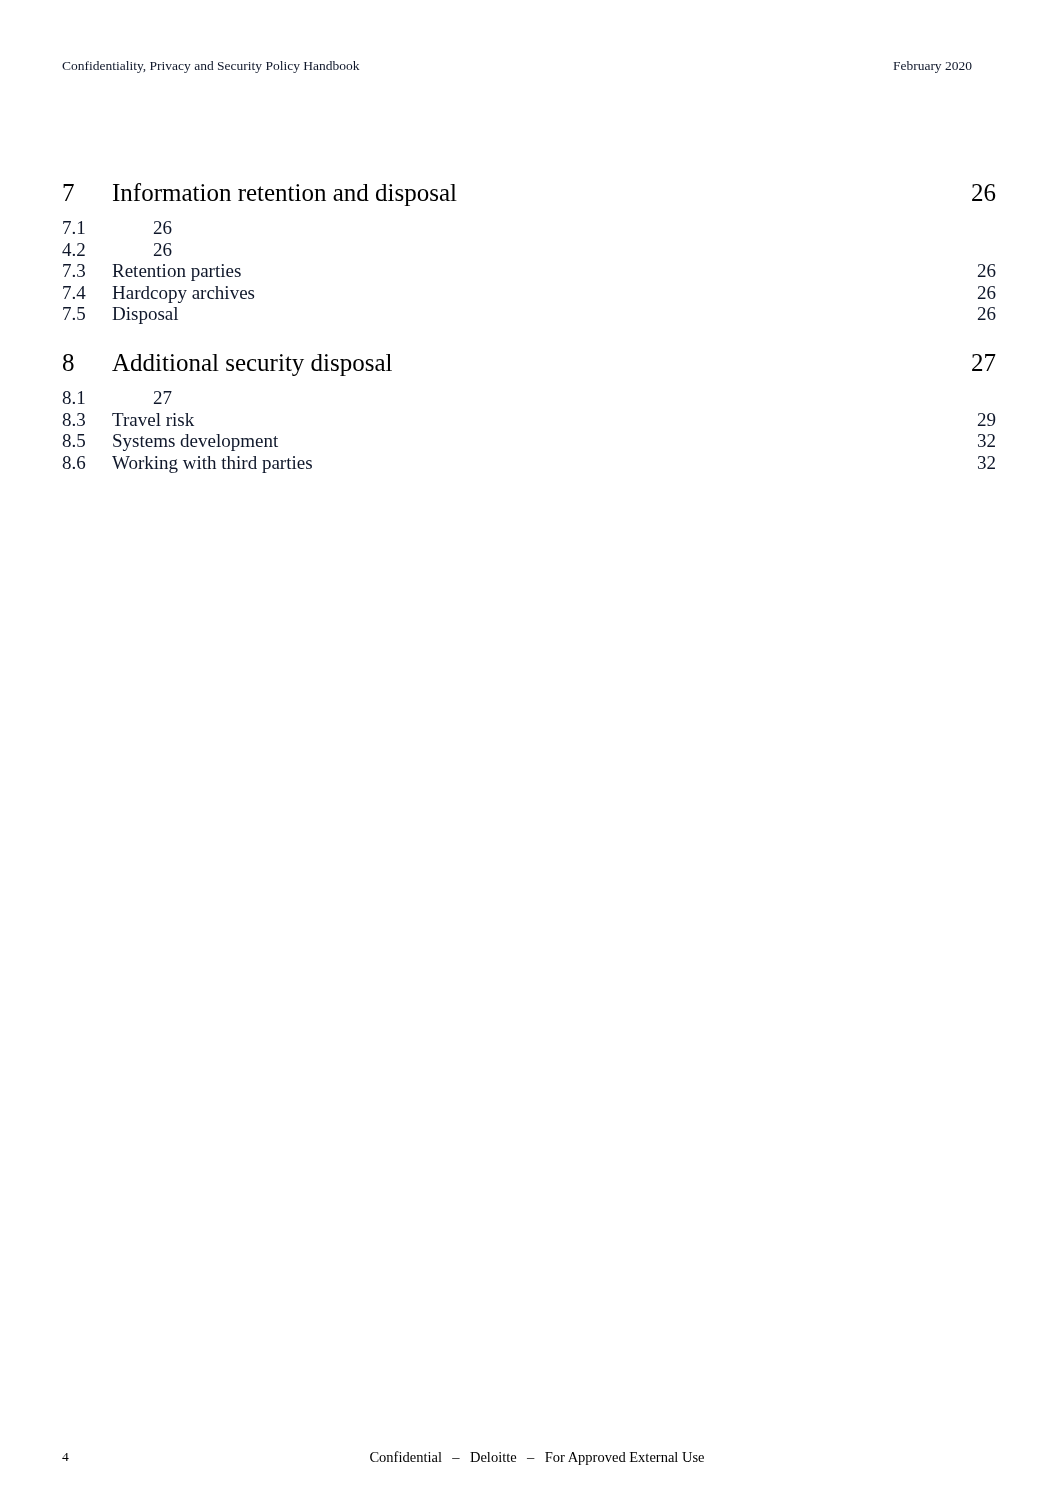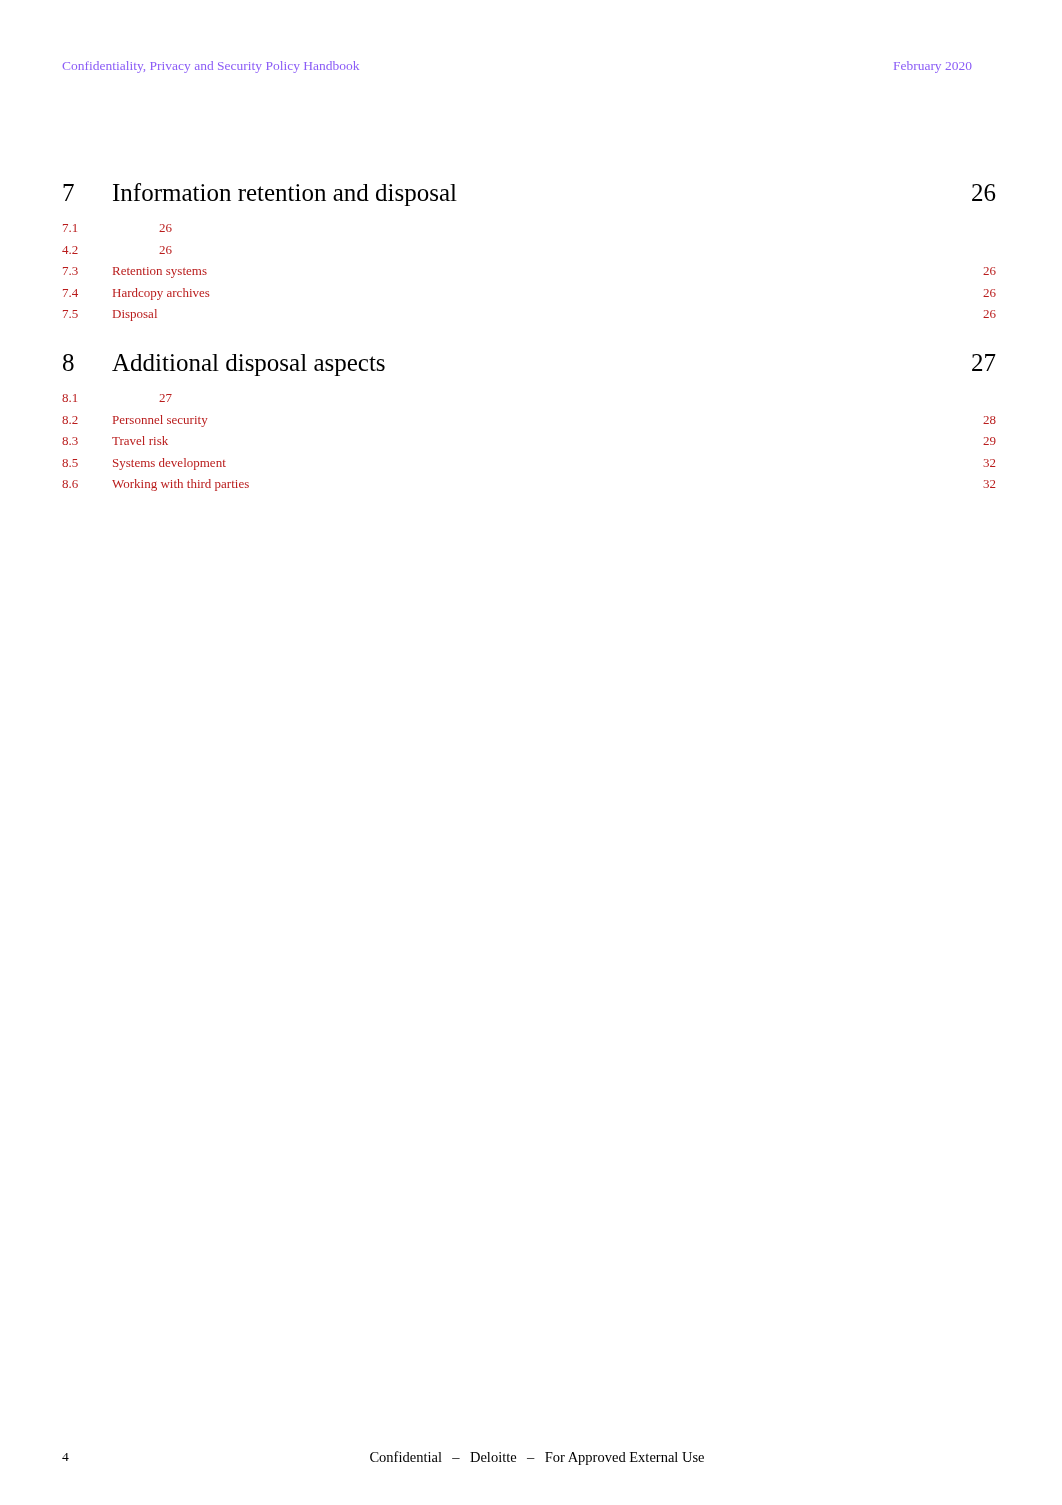--- a/index.html
+++ b/index.html
@@ -28,21 +28,21 @@
     position: absolute;
     left: 62px;
     right: 62px;
     top: 58px;
     height: 20px;
     display: flex;
     align-items: baseline;
     justify-content: space-between;
     font-size: 13.5px;
     line-height: 16px;
-    color: #8b5cf6;
+    color: #0f172a;
   }
   .page-header .header-left  { text-align: left; white-space: nowrap; }
   .page-header .header-right { text-align: right; white-space: nowrap; padding-right: 28px; margin-left: 45px; }
 
   
   .toc {
     position: absolute;
     left: 62px;
     top: 176px;
     width: 934px;
@@ -72,23 +72,23 @@
   }
   .toc-h1 .pg {
     flex: 0 0 60px;
     text-align: right;
   }
 
   
   .toc-h2 {
     display: flex;
     align-items: baseline;
-    font-size: 13px;
+    font-size: 19px;
     line-height: 21.6px;
-    color: #b91c1c;
+    color: #0f172a;
   }
   .toc-h2 .num {
     flex: 0 0 50px;
     text-align: left;
   }
   .toc-h2 .title {
     flex: 1 1 auto;
     text-align: left;
     white-space: nowrap;
   }
@@ -149,48 +149,43 @@
         <div class="toc-h2">
           <span class="num">7.1</span>
           <span class="pg">26</span>
         </div>
         <div class="toc-h2">
           <span class="num">4.2</span>
           <span class="pg">26</span>
         </div>
         <div class="toc-h2">
           <span class="num">7.3</span>
-          <span class="title">Retention systems</span>
+          <span class="title">Retention parties</span>
           <span class="pg">26</span>
         </div>
         <div class="toc-h2">
           <span class="num">7.4</span>
           <span class="title">Hardcopy archives</span>
           <span class="pg">26</span>
         </div>
         <div class="toc-h2">
           <span class="num">7.5</span>
           <span class="title">Disposal</span>
           <span class="pg">26</span>
         </div>
       </div>
       <div class="toc-section">
         <div class="toc-h1">
           <span class="num">8</span>
-          <span class="title">Additional disposal aspects</span>
+          <span class="title">Additional security disposal</span>
           <span class="pg">27</span>
         </div>
         <div class="toc-h2">
           <span class="num">8.1</span>
           <span class="pg">27</span>
-        </div>
-        <div class="toc-h2">
-          <span class="num">8.2</span>
-          <span class="title">Personnel security</span>
-          <span class="pg">28</span>
         </div>
         <div class="toc-h2">
           <span class="num">8.3</span>
           <span class="title">Travel risk</span>
           <span class="pg">29</span>
         </div>
         <div class="toc-h2">
           <span class="num">8.5</span>
           <span class="title">Systems development</span>
           <span class="pg">32</span>

